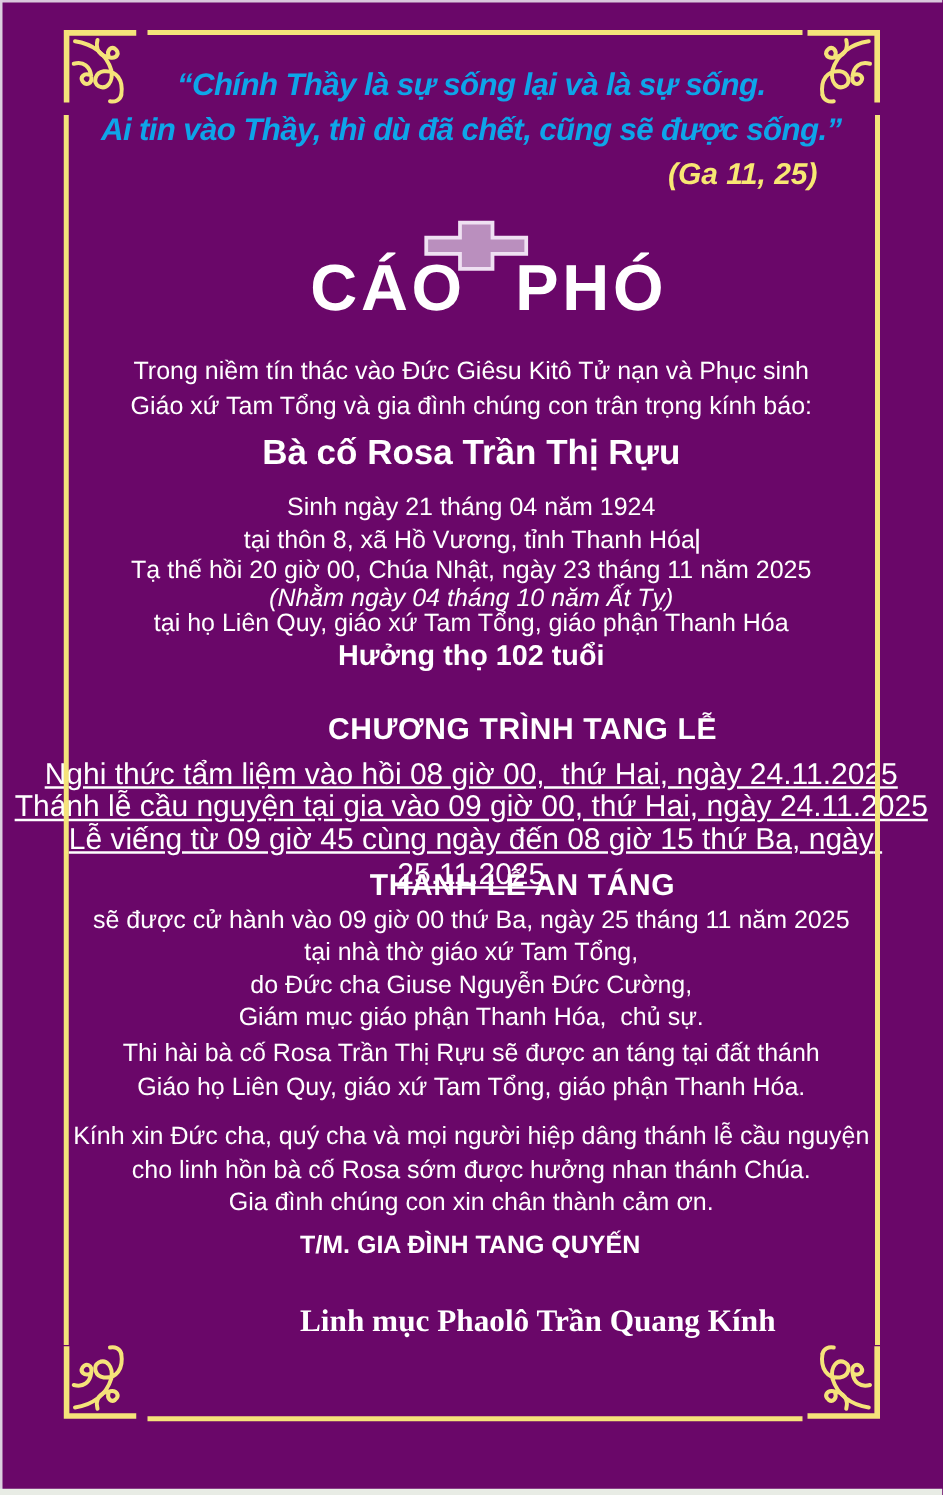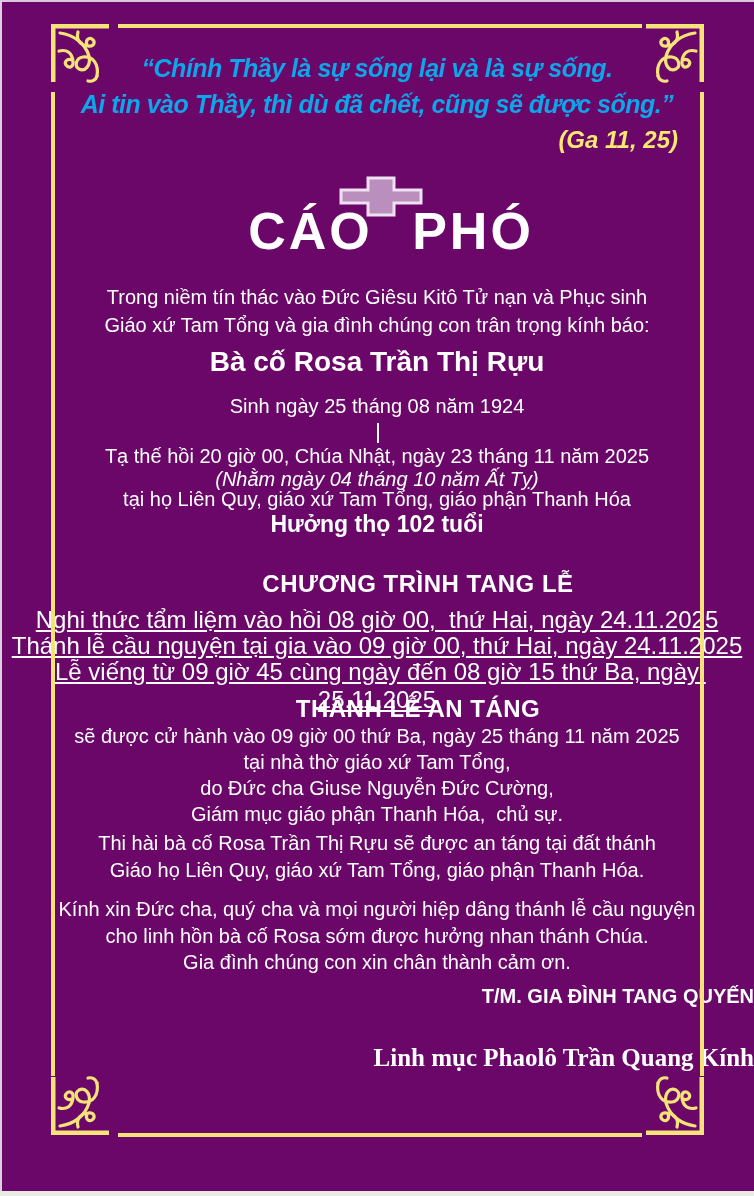--- a/index.html
+++ b/index.html
@@ -33,35 +33,35 @@
 
   
   .t { position:absolute; left:0; width:100%; text-align:center; white-space:pre-wrap; }
 
   .quote {
     color:#0ea5e9; font-weight:bold; font-style:italic;
     font-size:25px; letter-spacing:-0.5px;
   }
   .quote-ref {
     color:#f8e773; font-weight:bold; font-style:italic;
-    font-size:24px; text-align:right; padding-right:76px; box-sizing:border-box;
+    font-size:24px; text-align:right; padding-right:100px; box-sizing:border-box;
   }
   .cross-wrap { top:158px; }
   .page-title {
     font-size:52px; font-weight:900; letter-spacing:3px; word-spacing:22px;
     margin:3px;
     padding-left:11px;
   }
   .body-line { font-size:20px; }
   .body-line.narrow { font-size:24px;text-decoration:underline; }
   .italic { font-style:italic; }
   .name-line { font-size:28px; font-weight:bold; }
   .age-line { font-size:23px; font-weight:bold; }
   .section-heading { font-size:24px; font-weight:bold; letter-spacing:0.5px;margin-left:41px; }
-  .sig { left:240px; width:auto; right:0; text-align:right; font-weight:bold; }
+  .sig { left:240px; width:auto; right:0; text-align:left; font-weight:bold; }
   .sig-behalf { font-size:20px; }
   .sig-priest { font-size:25px;font-family:Liberation Serif, serif; }
 
   .cursor {
     display:inline-block; width:2px; height:20px;
     background:#ffffff; vertical-align:text-bottom; margin-left:1px;
   }
 </style>
 </head>
 <body>
@@ -119,22 +119,22 @@
     <path d="M2,14 L29,14 L29,2 L55,2 L55,14 L82,14 L82,27 L55,27 L55,39 L29,39 L29,27 L2,27 Z" fill="#ba8fbe" stroke="#efe0f2" stroke-width="3"></path>
   </svg>
 </div>
 
 <h1 class="t page-title" style="top:198px">CÁO PHÓ</h1>
 
 <div class="t body-line" style="top:286px">Trong niềm tín thác vào Đức Giêsu Kitô Tử nạn và Phục sinh</div>
 <div class="t body-line" style="top:314px">Giáo xứ Tam Tổng và gia đình chúng con trân trọng kính báo:</div>
 
 <div class="t name-line" style="top:346px">Bà cố Rosa Trần Thị Rựu</div>
-<div class="t body-line" style="top:395px">Sinh ngày 25 tháng 08 năm 1924</div>
-<div class="t body-line" style="top:421px"><span class="cursor"></span></div>
+<div class="t body-line" style="top:395px">Sinh ngày 21 tháng 04 năm 1924</div>
+<div class="t body-line" style="top:421px"><span>tại thôn 8, xã Hồ Vương, tỉnh Thanh Hóa</span><span class="cursor"></span></div>
 <div class="t body-line" style="top:445px">Tạ thế hồi 20 giờ 00, Chúa Nhật, ngày 23 tháng 11 năm 2025</div>
 <div class="t body-line italic" style="top:468px">(Nhằm ngày 04 tháng 10 năm Ất Tỵ)</div>
 <div class="t body-line" style="top:488px">tại họ Liên Quy, giáo xứ Tam Tổng, giáo phận Thanh Hóa</div>
 <div class="t age-line" style="top:511px">Hưởng thọ 102 tuổi</div>
 
 <div class="t section-heading" style="top:570px">CHƯƠNG TRÌNH TANG LỄ</div>
 <div class="t body-line narrow" style="top:606px">Nghi thức tẩm liệm vào hồi 08 giờ 00,  thứ Hai, ngày 24.11.2025</div>
 <div class="t body-line narrow" style="top:632px">Thánh lễ cầu nguyện tại gia vào 09 giờ 00, thứ Hai, ngày 24.11.2025</div>
 <div class="t body-line narrow" style="top:658px">Lễ viếng từ 09 giờ 45 cùng ngày đến 08 giờ 15 thứ Ba, ngày 25.11.2025</div>
 

